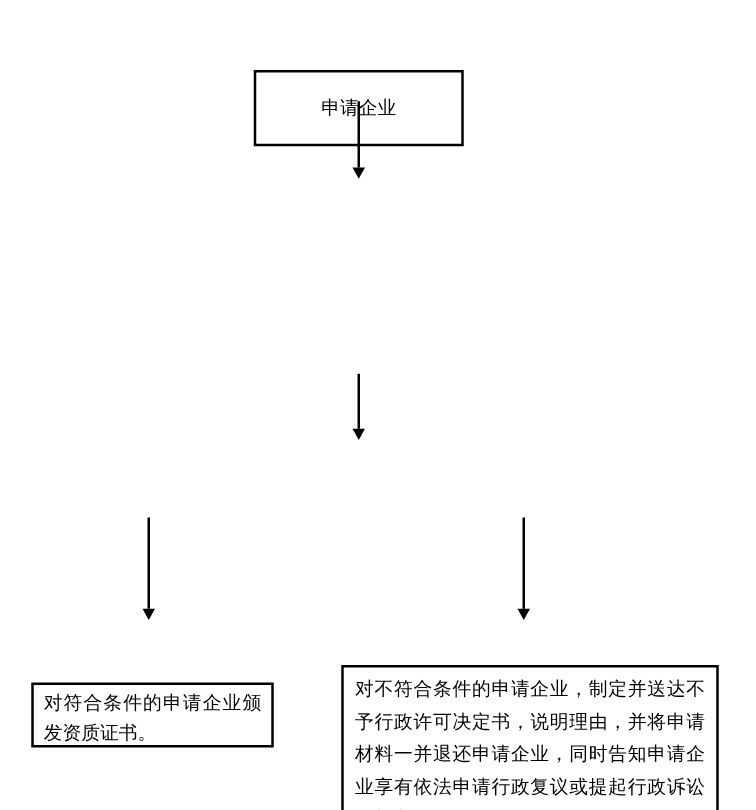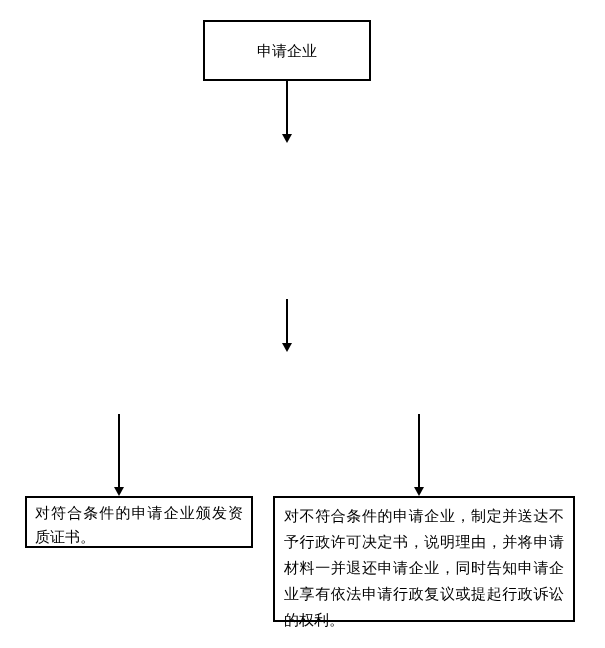--- a/index.html
+++ b/index.html
@@ -17,20 +17,21 @@
     overflow: hidden;
   }
   .node {
     position: absolute;
     box-sizing: border-box;
     border: 2px solid #000000;
     background: #ffffff;
     font-size: 15px;
     line-height: 26px;
     text-align: justify;
+    margin-top: 36px;
   }
   .node-start {
     left: 203px; top: 20px;
     width: 168px; height: 61px;
     display: flex;
     align-items: center;
     justify-content: center;
     text-align: center;
     line-height: 20px;
   }
@@ -39,22 +40,22 @@
     width: 348px; height: 156px;
     padding: 5px 8px;
   }
   .node-decision {
     left: 22px; top: 352px;
     width: 541px; height: 62px;
     padding: 4px 8px;
     line-height: 25px;
   }
   .node-approve {
-    left: 25px; top: 496px;
-    width: 228px; height: 52px;
+    left: 25px; top: 510px;
+    width: 194px; height: 52px;
     padding: 3px 8px;
     line-height: 24px;
   }
   .node-reject {
     left: 273px; top: 496px;
     width: 302px; height: 126px;
     padding: 5px 9px;
   }
   .edge-line {
     position: absolute;

